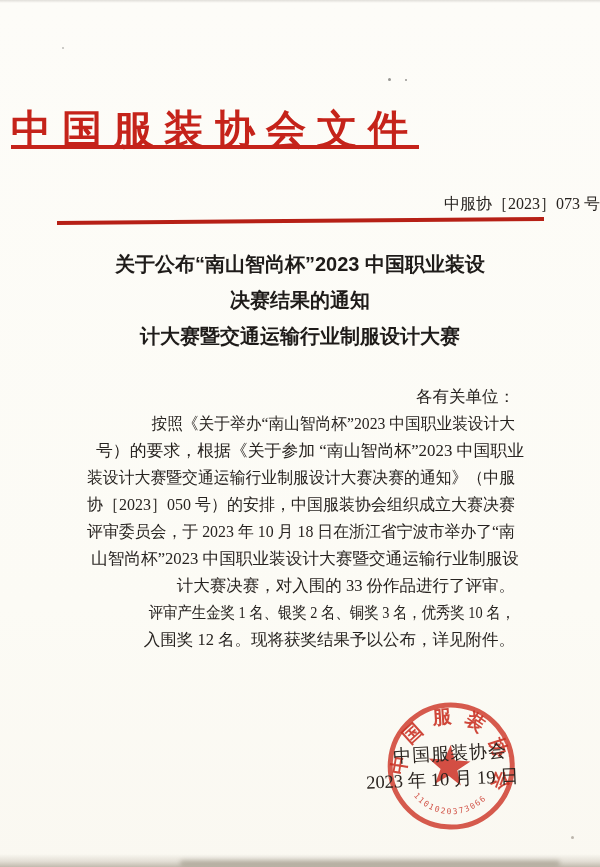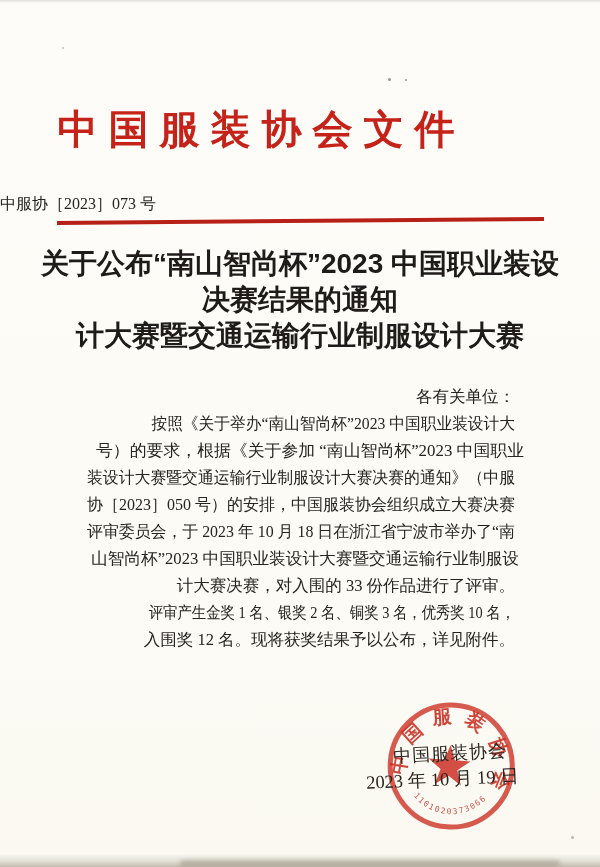--- a/index.html
+++ b/index.html
@@ -4,33 +4,33 @@
 <style>
   html,body{margin:0;padding:0;}
   body{width:600px;height:867px;overflow:hidden;
        font-family:"Liberation Serif","DejaVu Serif",serif;}
   .page{position:relative;width:600px;height:867px;
         background:linear-gradient(180deg,#fdfcf8 0%,#fcfbf5 70%,#faf8f1 100%);
         overflow:hidden;}
 
   
   .org-header{position:absolute;top:104px;left:0;width:512px;height:52px;
-      line-height:52px;text-align:center;color:#c5231a;
+      line-height:52px;text-align:left;color:#c5231a;
       font-size:40px;font-weight:900;letter-spacing:11px;text-indent:11px;
-      font-family:"Liberation Serif","DejaVu Serif",serif;}
+      font-family:"Liberation Serif","DejaVu Serif",serif;text-decoration:underline;}
 
   .doc-number{position:absolute;top:193px;left:0;width:600px;height:22px;
-      line-height:22px;text-align:left;color:#272320;font-size:16px;}
+      line-height:22px;text-align:right;color:#272320;font-size:16px;}
 
   .red-line{position:absolute;top:219px;left:57px;width:487px;height:3.5px;
       background:#b62016;transform:rotate(-0.45deg);}
 
   
   .notice-title{position:absolute;top:246px;left:30px;width:540px;
-      text-align:center;color:#1e1b19;font-weight:bold;font-size:28px;
+      text-align:center;color:#1e1b19;font-weight:bold;font-size:20px;
       line-height:36px;font-family:"Liberation Sans","DejaVu Sans",sans-serif;}
 
   
   .body-text{position:absolute;top:383px;left:87px;width:428px;color:#272320;
       font-size:16.5px;line-height:27px;text-align:right;}
   .bline{height:27px;white-space:nowrap;overflow:visible;}
   .bline .t{display:inline-block;white-space:nowrap;transform-origin:0 50%;}
   .bline.ind{text-indent:33px;}
 
   

